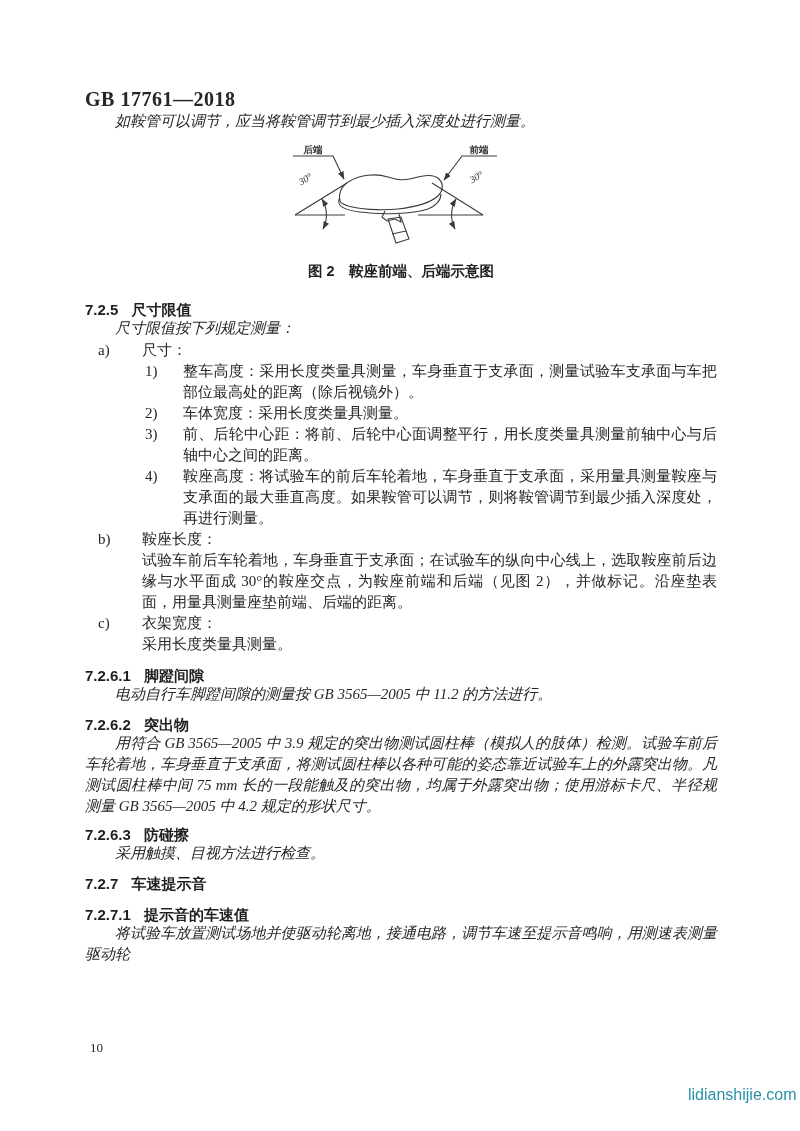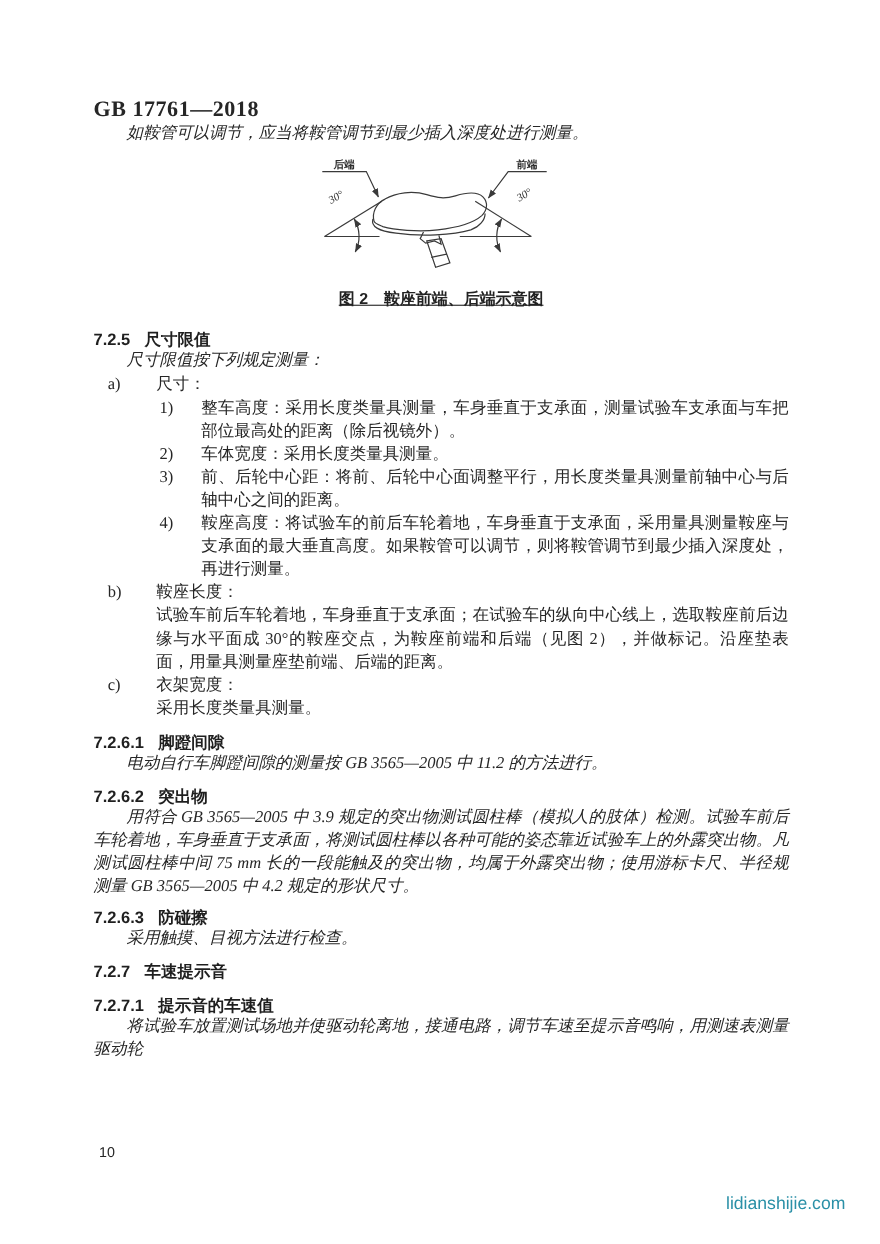--- a/index.html
+++ b/index.html
@@ -52,21 +52,20 @@
     font-size: 10px;
     fill: #2e2e2e;
   }
   .figure-caption {
     margin-top: 9px;
     text-align: center;
     font-family: "Liberation Sans", sans-serif;
     font-weight: bold;
     font-size: 14.5px;
     color: #222;
-    text-decoration: underline;
   }
 
   
   h3.sec {
     font-family: "Liberation Sans", sans-serif;
     font-weight: bold;
     font-size: 15px;
     line-height: 17px;
     color: #1f1f1f;
   }
@@ -87,26 +86,26 @@
   .li-alpha > .m { position: absolute; left: 13px; }
   .li-num { position: relative; padding-left: 98px; }
   .li-num > .m { position: absolute; left: 60px; }
 
   
   .page-number {
     position: absolute;
     left: 90px;
     top: 1040px;
     font-size: 13px;
-    font-family: Liberation Sans, sans-serif;
+    font-family: Liberation Serif, serif;
     text-align: right;
   }
   .watermark {
     position: absolute;
-    left: 660px;
+    left: 688px;
     top: 1086px;
     font-family: "Liberation Sans", sans-serif;
     font-size: 16px;
     color: #2a90a7;
   }
   .diagram-line { stroke: #3a3a3a; stroke-width: 1.1; fill: none; }
 </style>
 </head>
 <body>
 

